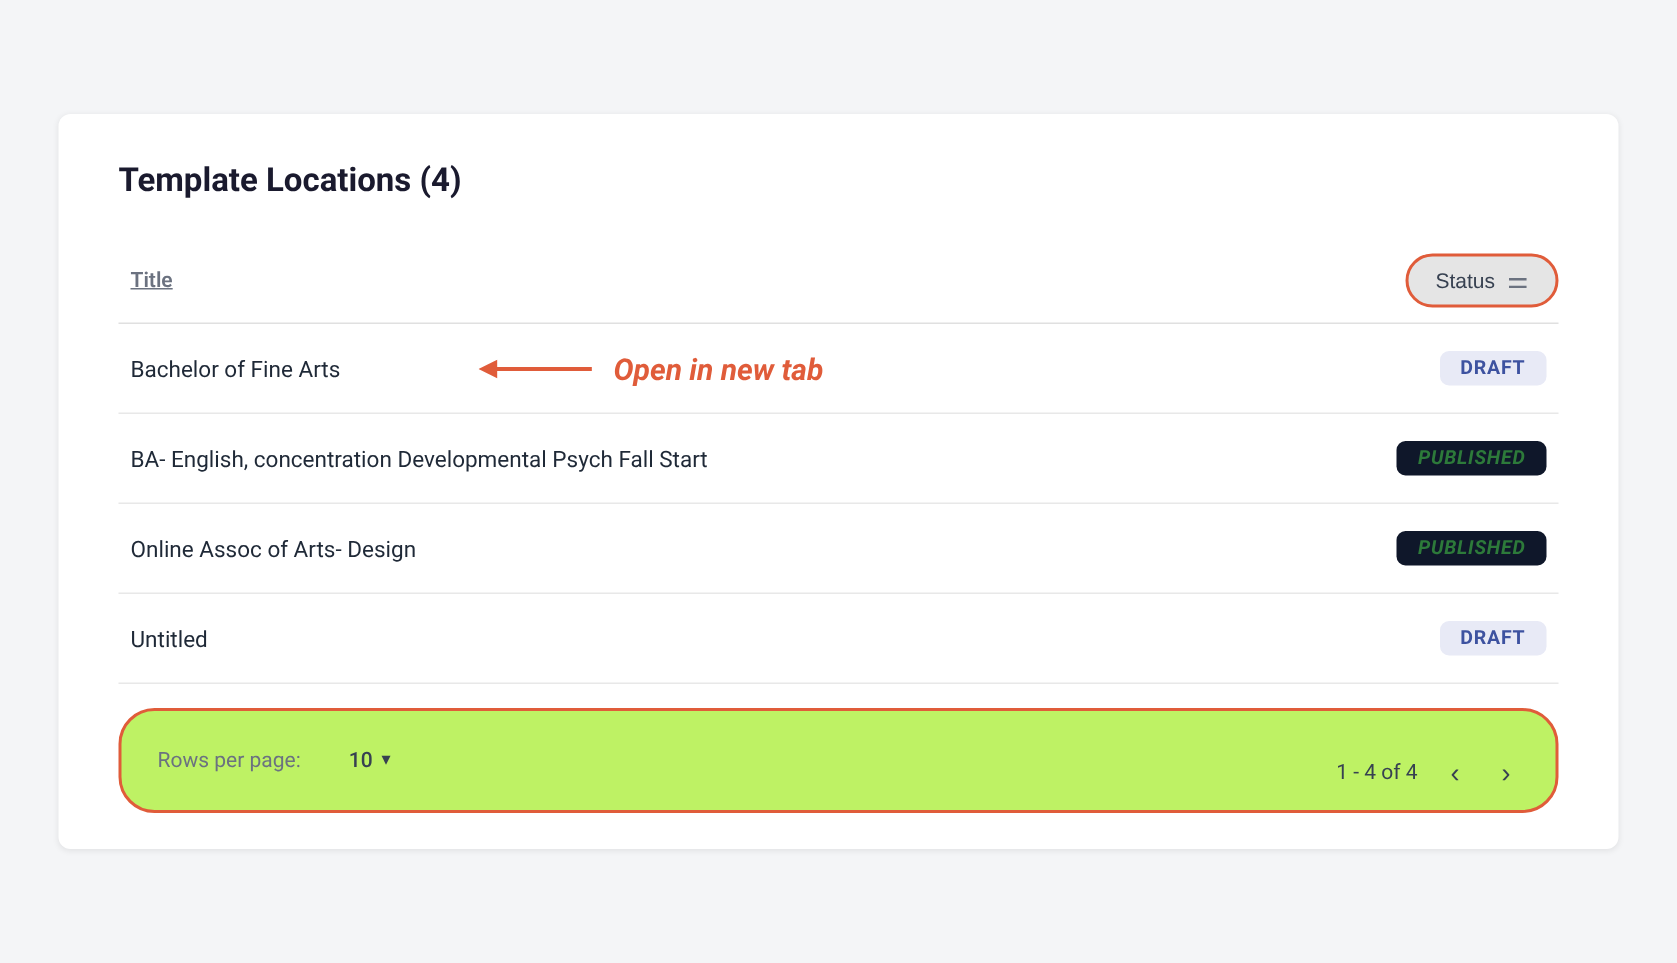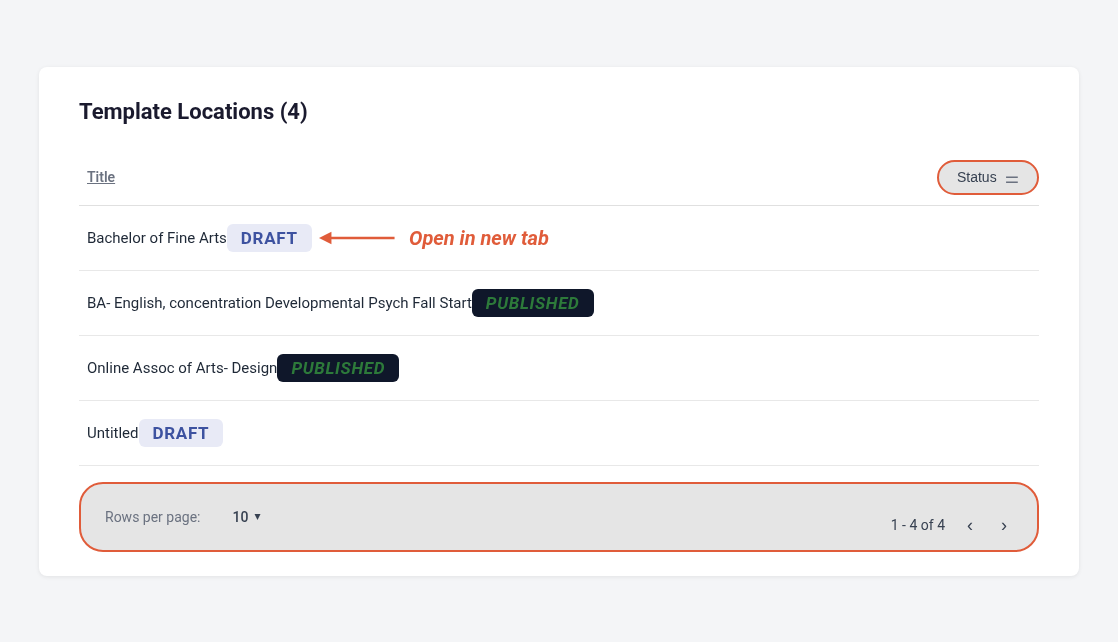--- a/index.html
+++ b/index.html
@@ -59,36 +59,38 @@
       font-weight: 500;
     }
 
     .status-filter-btn .filter-icon {
       color: #6b7280;
       font-size: 16px;
     }
 
     .table-row {
       display: flex;
+      justify-content: space-between;
       align-items: center;
       padding: 18px 8px;
       border-bottom: 1px solid #e8e8e8;
       position: relative;
+      gap: 12px;
     }
 
     .row-title {
       font-size: 15px;
       color: #1f2937;
       font-weight: 400;
     }
 
     .badge {
       padding: 4px 14px;
       border-radius: 6px;
-      font-size: 17px;
+      font-size: 13px;
       font-weight: 700;
       letter-spacing: 0.04em;
     }
 
     .badge-draft {
       background: #e8eaf6;
       color: #3d52a0;
     }
 
     .badge-published {
@@ -128,21 +130,21 @@
 
     
     .pagination-bar {
       display: flex;
       align-items: center;
       justify-content: space-between;
       margin-top: 16px;
       border: 2px solid #e05c3a;
       border-radius: 24px;
       padding: 12px 24px;
-      background: #e5e5e5;
+      background: #bef264;
     }
 
     .rows-per-page {
       display: flex;
       align-items: center;
       gap: 16px;
       color: #6b7280;
       font-size: 14px;
     }
 

